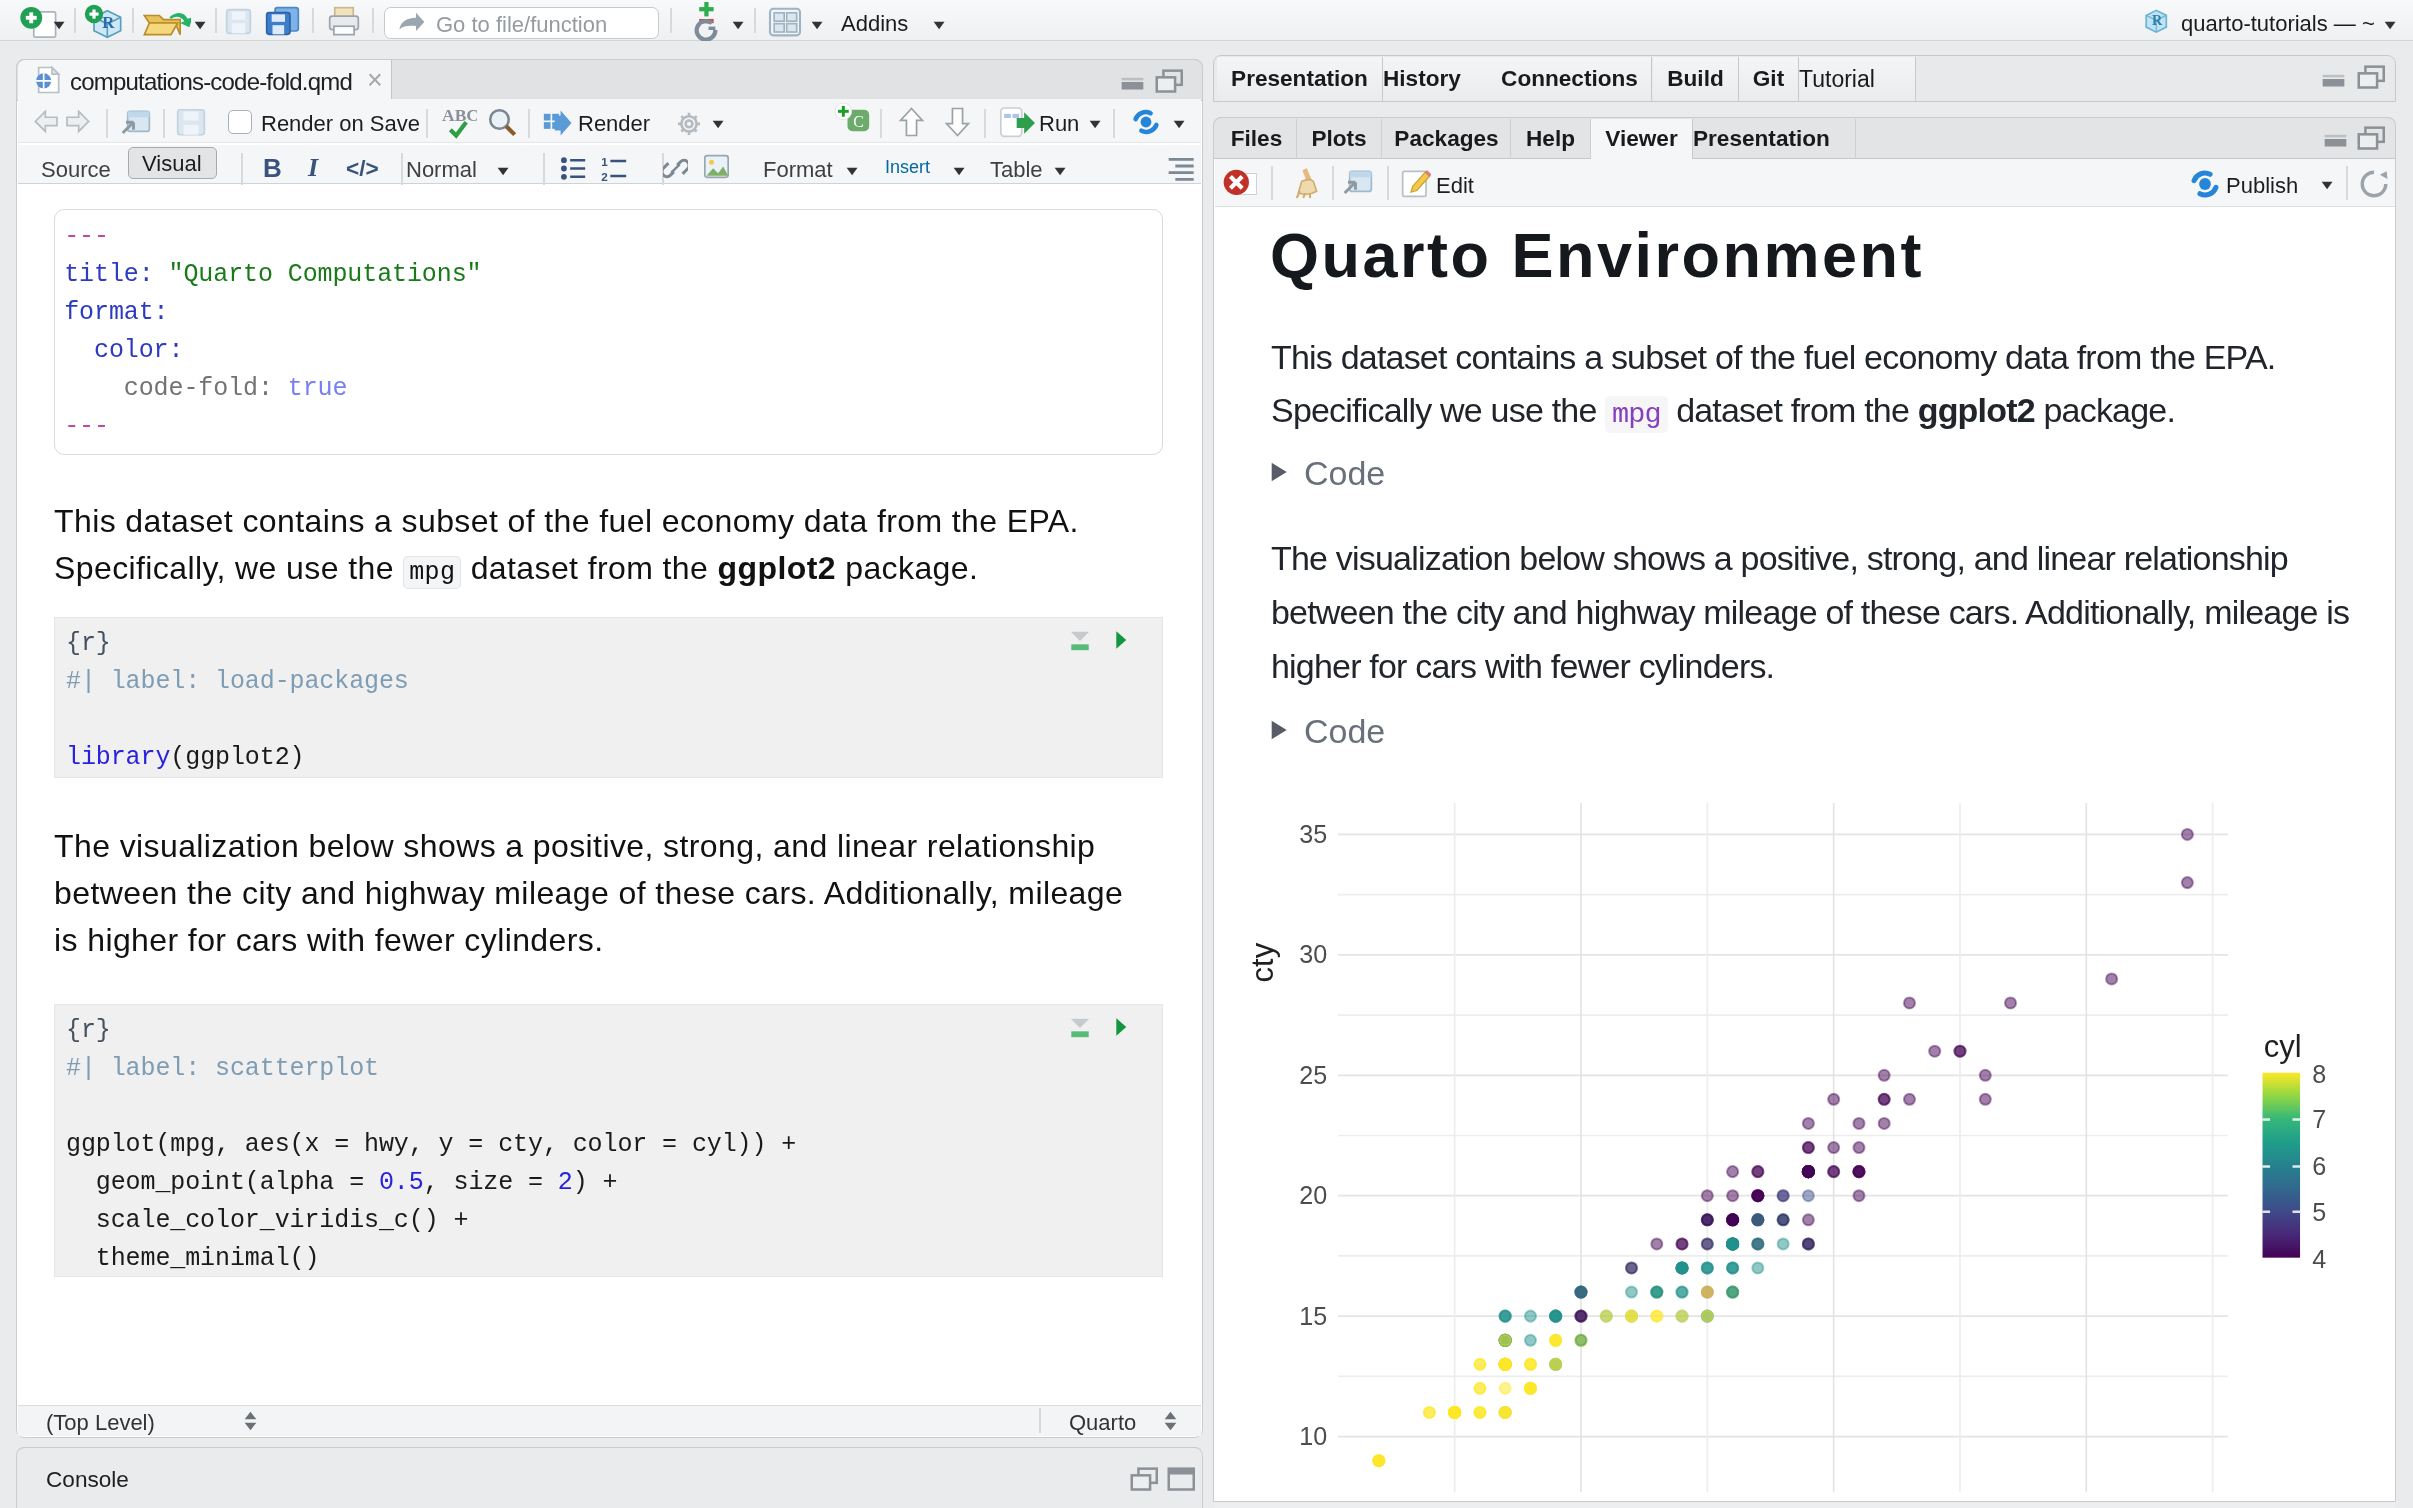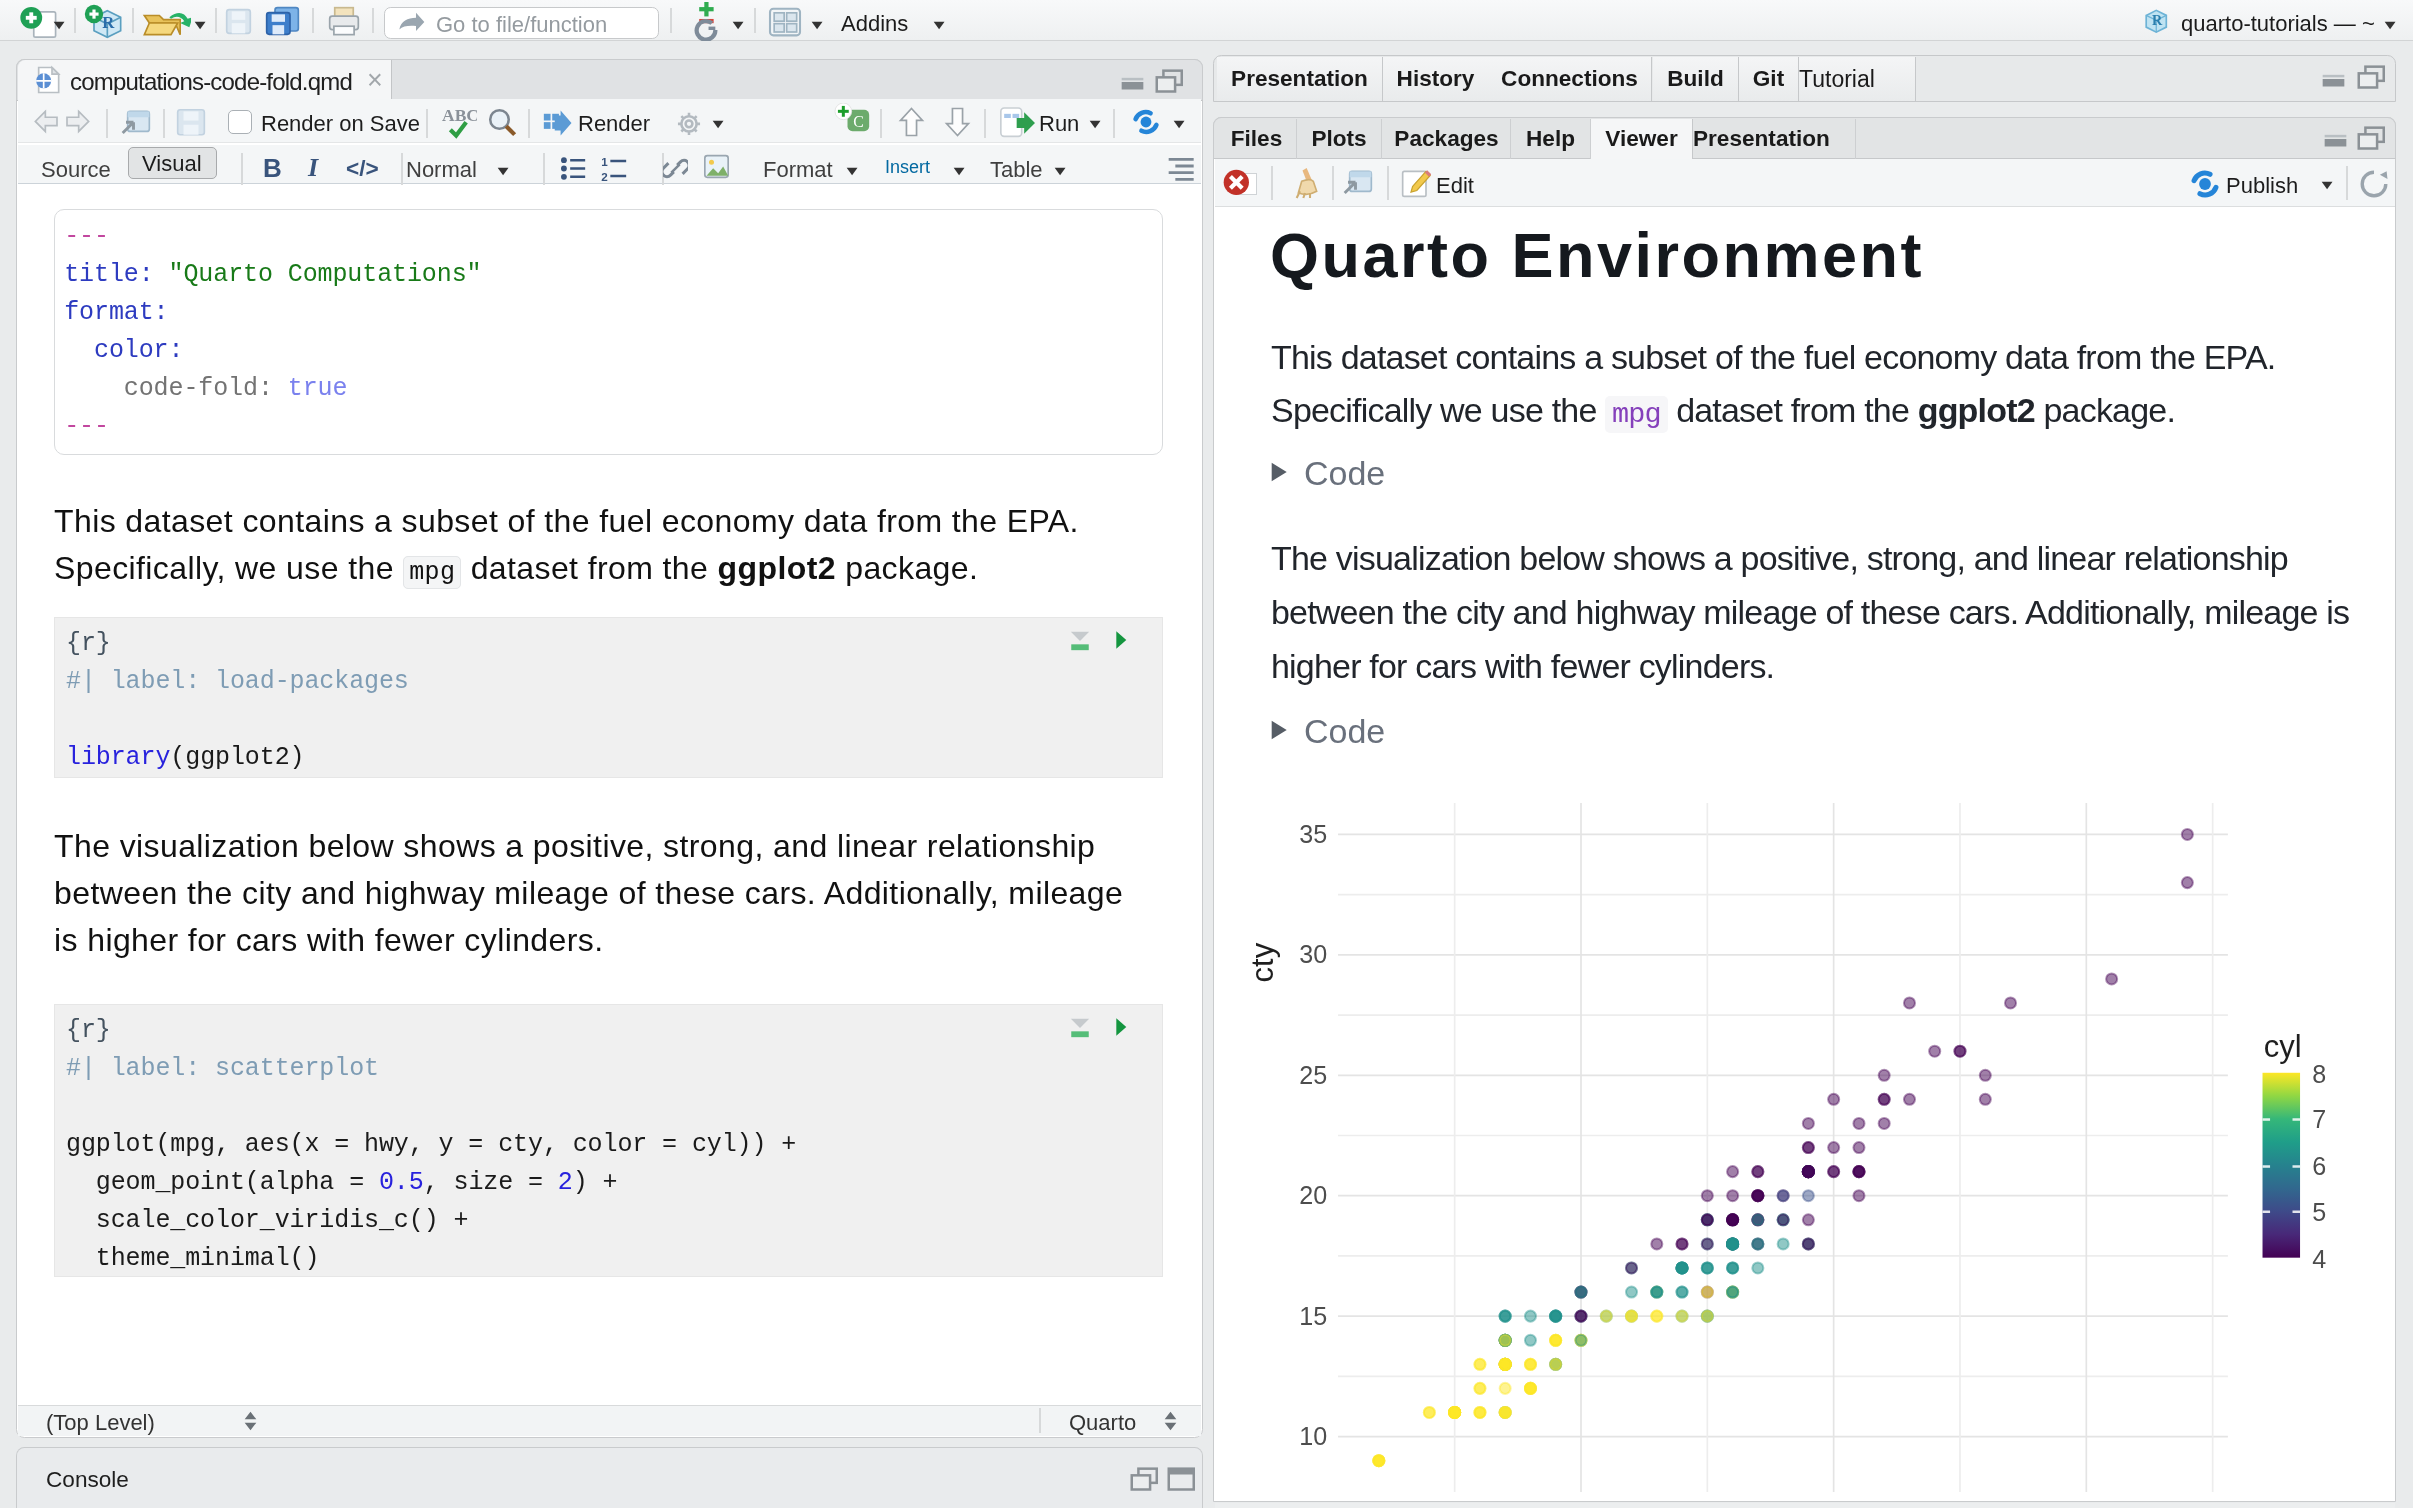--- a/index.html
+++ b/index.html
@@ -297,21 +297,21 @@
 <div class="abs" style="left:1130px;top:1467px"><svg width="28.5" height="25" viewBox="0 0 34 30">
       <rect x="10" y="2" width="22" height="17" fill="none" stroke="#8b9196" stroke-width="3"></rect>
       <rect x="2" y="10" width="22" height="17" fill="#eceeef" stroke="#8b9196" stroke-width="3"></rect>
     </svg></div>
 <div class="abs" style="left:1167px;top:1467px"><svg width="28.5" height="25" viewBox="0 0 34 30">
       <rect x="2" y="2" width="30" height="25" fill="none" stroke="#8b9196" stroke-width="3"></rect>
       <rect x="2" y="2" width="30" height="7" fill="#8b9196"></rect>
     </svg></div>
 <div class="abs" style="left:1213px;top:55px;width:1183px;height:47px;background:#e7e9ea;border:1.7px solid #c6c8ca;border-radius:8.4px 8.4px 0 0"></div>
 <div class="abs" style="left:1217px;top:57px;width:166px;height:44px;background:linear-gradient(#f4f5f6,#e9ebec);border-right:1.7px solid #c6c8ca;text-align:center;font-size:22.6px;font-weight:bold;color:#1a1a1a;line-height:44px">Presentation</div>
-<div class="abs" style="left:1383px;top:57px;width:106px;height:44px;background:linear-gradient(#f4f5f6,#e9ebec);border-right:1.7px solid #c6c8ca;text-align:center;font-size:22.6px;font-weight:bold;color:#1a1a1a;line-height:44px">History</div>
+<div class="abs" style="left:1383px;top:57px;width:106px;height:44px;background:linear-gradient(#f4f5f6,#e9ebec);border-right:1.7px solid #c6c8ca;font-size:22.6px;font-weight:bold;color:#1a1a1a;line-height:44px">History</div>
 <div class="abs" style="left:1488px;top:57px;width:164px;height:44px;background:linear-gradient(#f4f5f6,#e9ebec);border-right:1.7px solid #c6c8ca;text-align:center;font-size:22.6px;font-weight:bold;color:#1a1a1a;line-height:44px">Connections</div>
 <div class="abs" style="left:1653px;top:57px;width:86px;height:44px;background:linear-gradient(#f4f5f6,#e9ebec);border-right:1.7px solid #c6c8ca;text-align:center;font-size:22.6px;font-weight:bold;color:#1a1a1a;line-height:44px">Build</div>
 <div class="abs" style="left:1739px;top:57px;width:60px;height:44px;background:linear-gradient(#f4f5f6,#e9ebec);border-right:1.7px solid #c6c8ca;text-align:center;font-size:22.6px;font-weight:bold;color:#1a1a1a;line-height:44px">Git</div>
 <div class="abs" style="left:1799px;top:57px;width:117px;height:44px;background:linear-gradient(#f4f5f6,#e9ebec);border-right:1.7px solid #c6c8ca;text-align:left;font-size:23px;font-weight:normal;color:#1a1a1a;line-height:44px">Tutorial</div>
 <div class="abs" style="left:2321px;top:69px"><svg width="25" height="20" viewBox="0 0 30 24">
       <rect x="2" y="12" width="26" height="9" fill="#8b9196"></rect>
       <rect x="2" y="7" width="26" height="3" fill="#b9bfc3"></rect>
     </svg></div>
 <div class="abs" style="left:2357px;top:65px"><svg width="28.5" height="25" viewBox="0 0 34 30">
       <rect x="10" y="2" width="22" height="17" fill="none" stroke="#8b9196" stroke-width="3"></rect>

